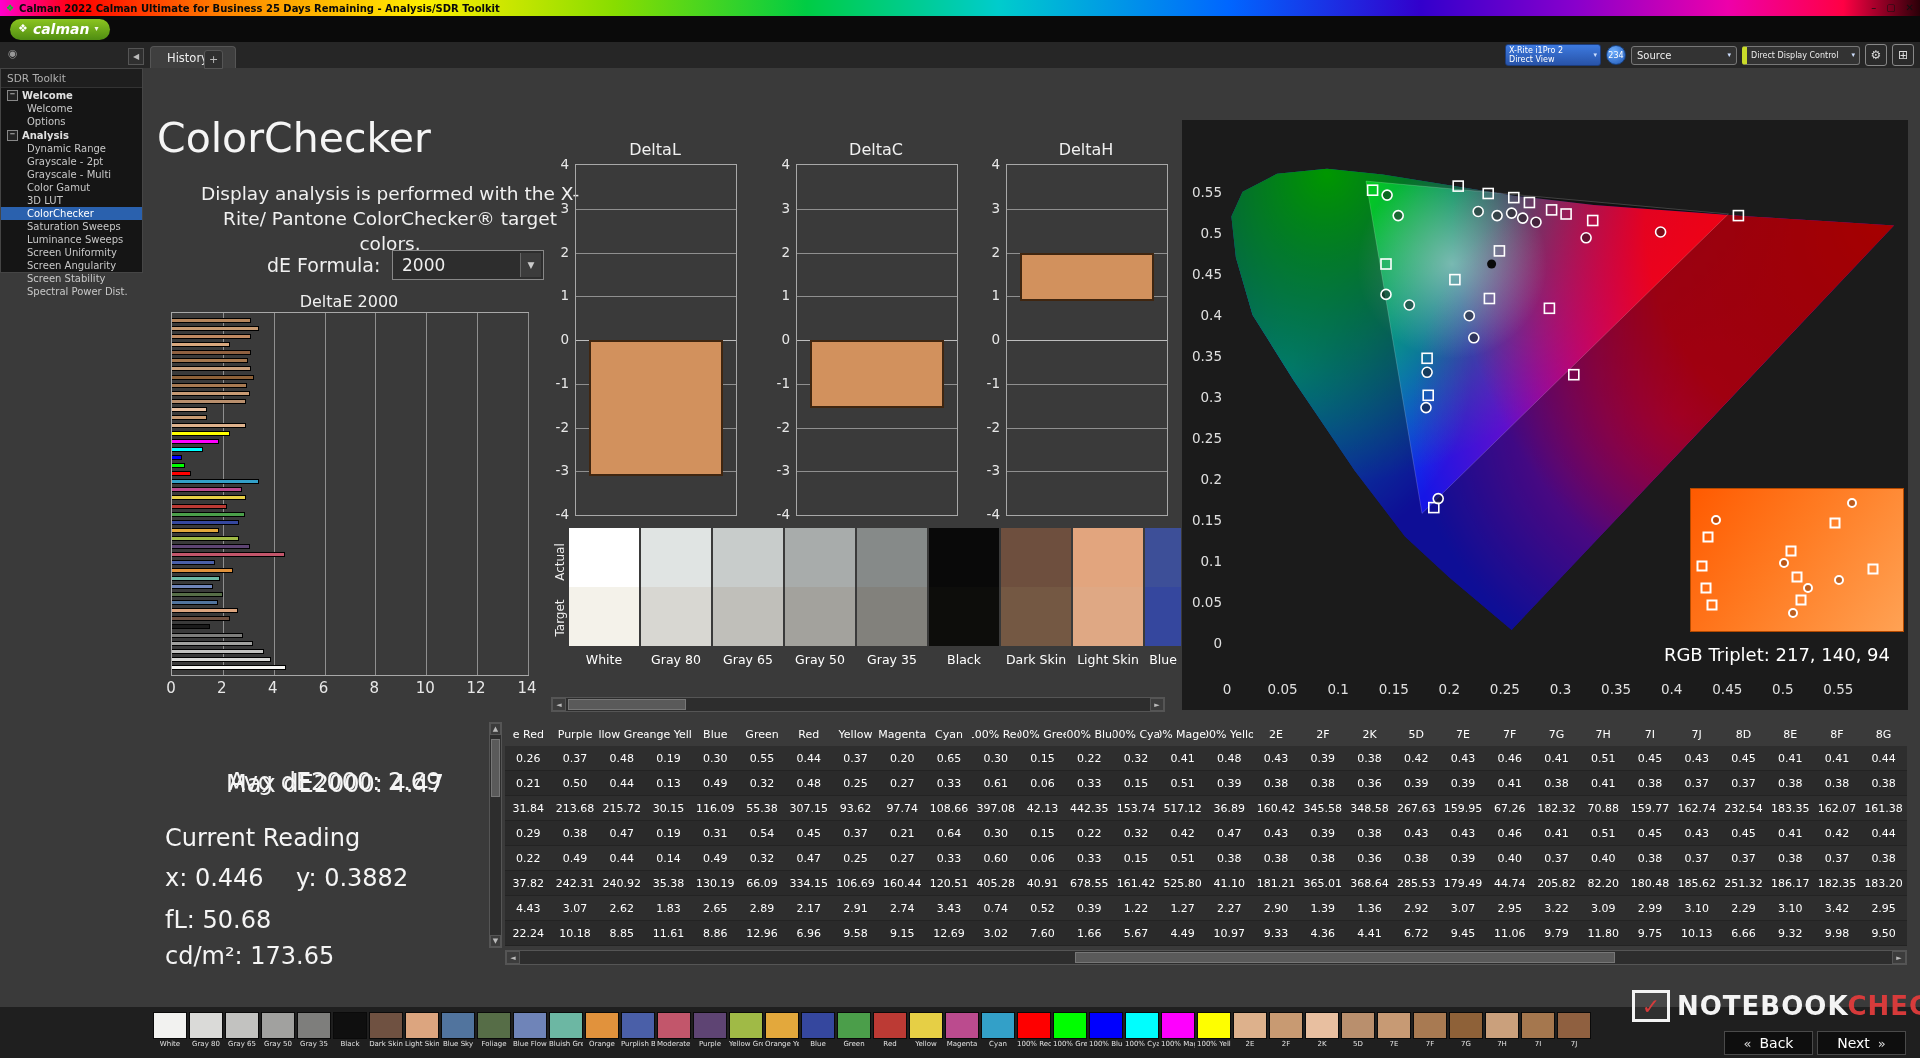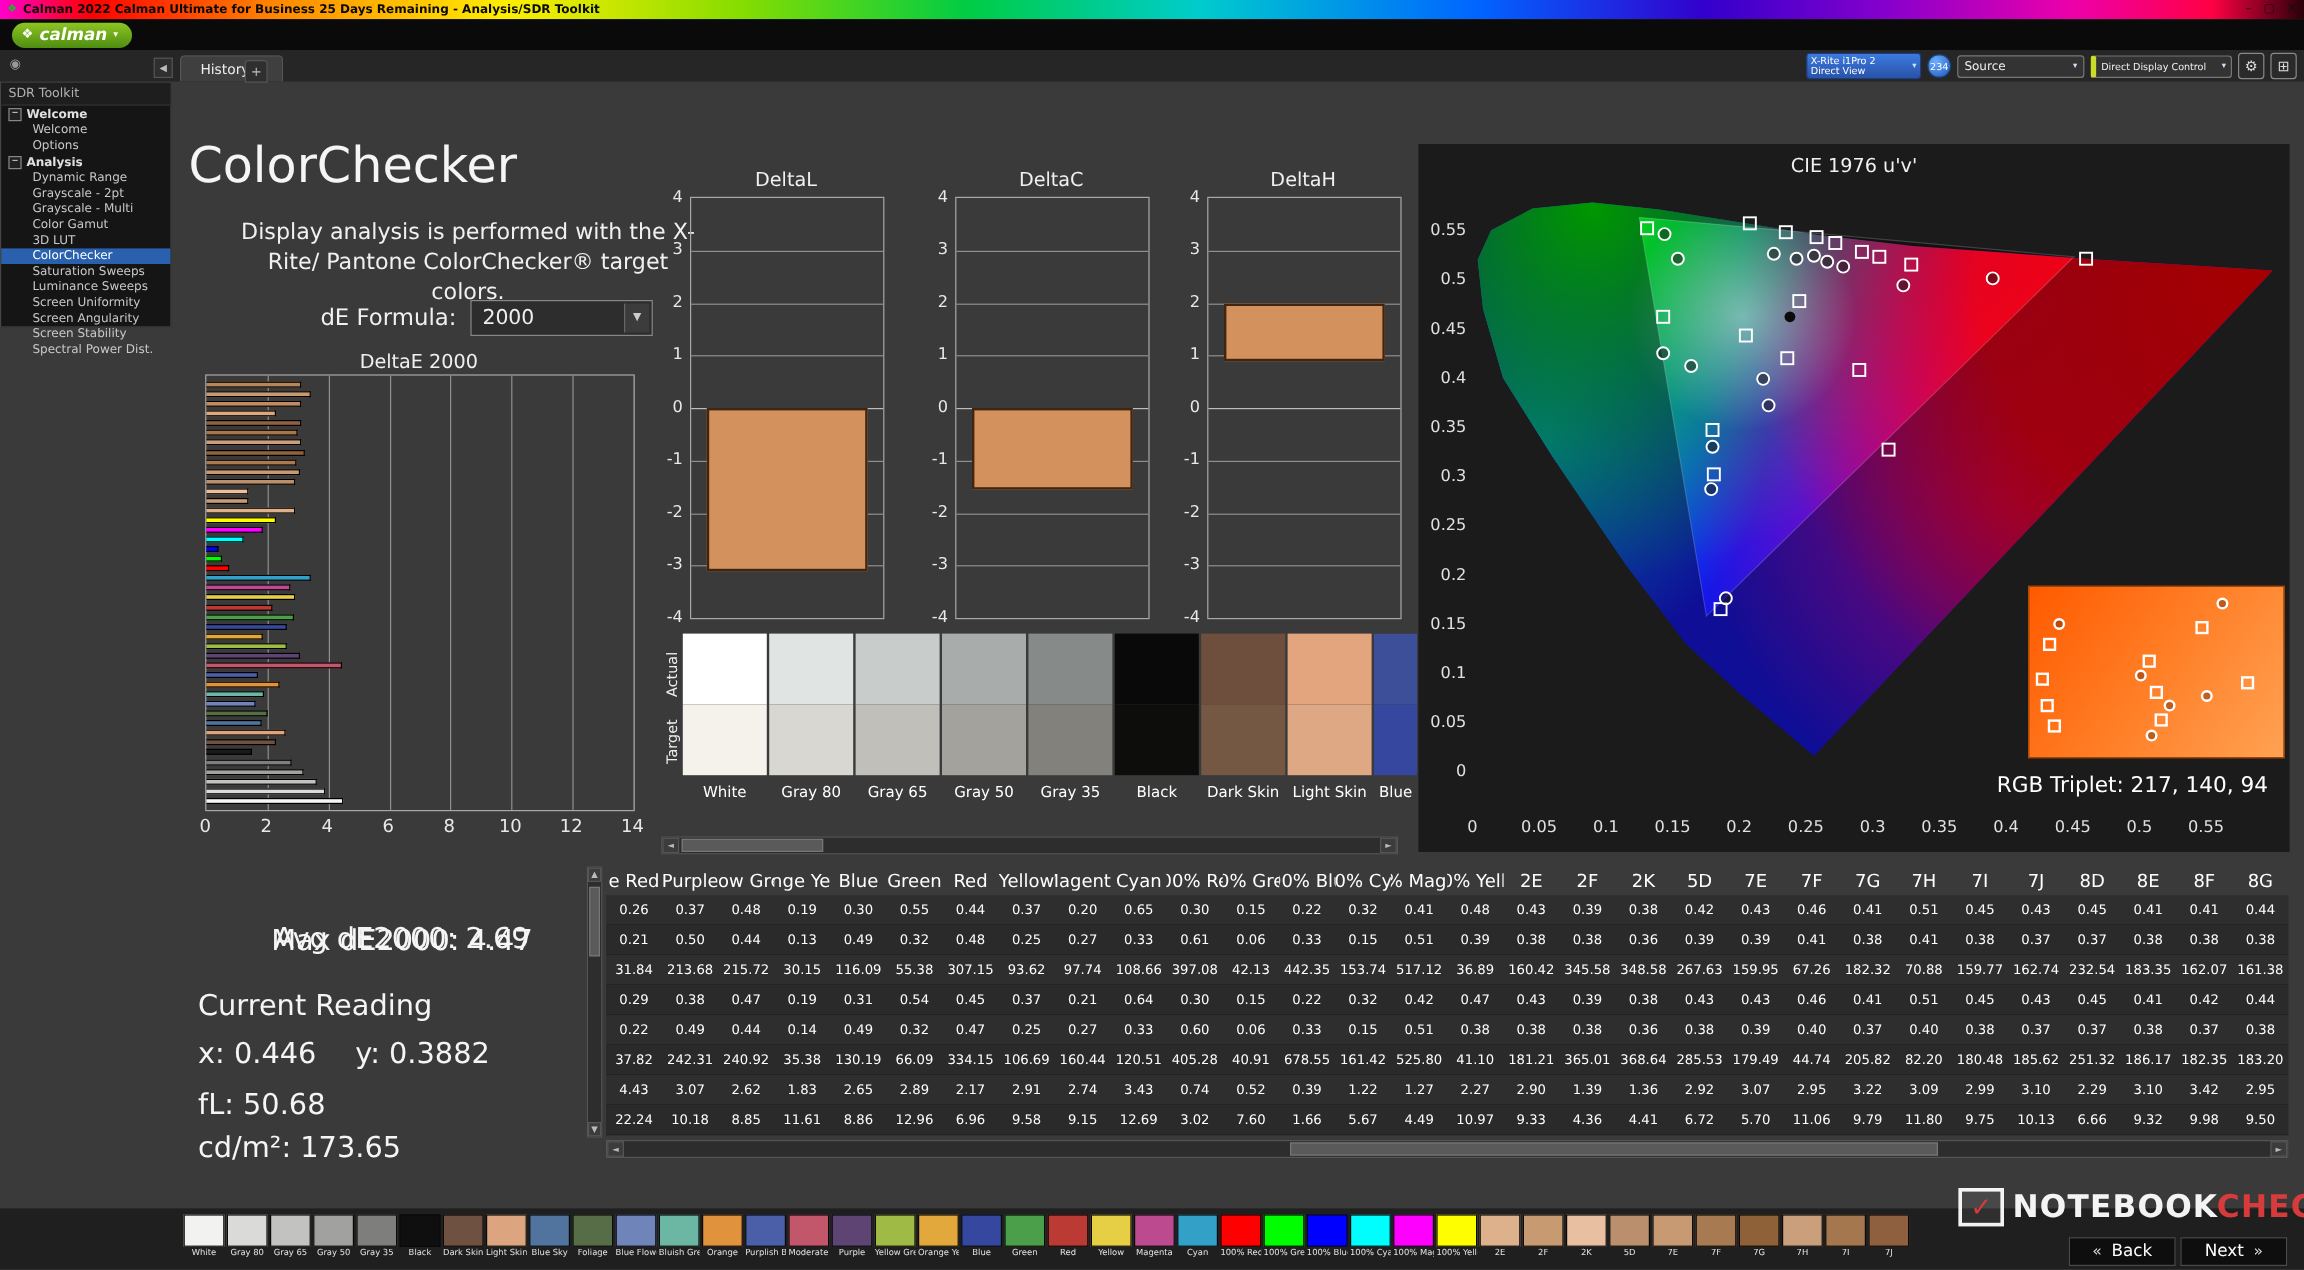--- a/index.html
+++ b/index.html
@@ -97,21 +97,21 @@
   #cie-ylabels span{position:absolute;left:4px;width:36px;text-align:right;font-size:13.5px;color:#e0e0e0;transform:translateY(-50%);}
   #cie-xlabels span{position:absolute;width:34px;text-align:center;font-size:13.5px;color:#e0e0e0;top:561px;}
   .cie-inset{position:absolute;left:508px;top:368px;width:212px;height:142px;border:1px solid #b54a00;
     background:linear-gradient(125deg,#ff5a00 0%,#ff7b22 45%,#ffa254 100%);z-index:3;}
   .ins-sq{position:absolute;width:11px;height:11px;border:2px solid #fff;transform:translate(-50%,-50%);box-sizing:border-box;}
   .ins-ci{position:absolute;width:10px;height:10px;border:2px solid #fff;border-radius:50%;background:rgba(60,20,0,.35);transform:translate(-50%,-50%);box-sizing:border-box;}
   .rgb-text{position:absolute;right:18px;top:524px;font-size:18px;color:#fff;z-index:4;}
   
   .data-table{position:absolute;left:505px;top:722px;width:1402px;}
   .thead,.trow{display:grid;grid-template-columns:repeat(30,1fr);}
-  .th{height:24px;font-size:15px;color:#fff;display:flex;align-items:center;justify-content:center;white-space:nowrap;overflow:hidden;}
+  .th{height:24px;font-size:11px;color:#fff;display:flex;align-items:center;justify-content:center;white-space:nowrap;overflow:hidden;}
   .trow{background:#2e2e2e;border-bottom:1px solid #232323;}
   .trow.alt{background:#2a2a2a;}
   .td{height:24px;font-size:11px;color:#fff;display:flex;align-items:center;justify-content:center;white-space:nowrap;overflow:hidden;}
   .vscroll{position:absolute;left:489px;top:722px;width:13px;height:226px;background:#2d2d2d;border:1px solid #555;box-sizing:border-box;display:flex;flex-direction:column;}
   .vscroll .scroll-arrow{width:auto;height:12px;}
   .vscroll .scroll-track{flex:1;position:relative;}
   .vscroll .scroll-thumb{left:1px;right:1px;top:4px;height:58px;bottom:auto;}
   .table-hscroll{position:absolute;left:505px;top:950px;width:1402px;height:15px;background:#2d2d2d;border:1px solid #555;box-sizing:border-box;display:flex;}
   
   .bottom-strip{position:absolute;left:0;top:1007px;width:1920px;height:51px;background:#1f1f1f;}
@@ -439,21 +439,20 @@
 </div>
 <div class="hscroll">
   <div class="scroll-arrow">◄</div>
   <div class="scroll-track">
     <div class="scroll-thumb" style="left:2px;width:118px;"></div>
   </div>
   <div class="scroll-arrow">►</div>
 </div>
 
 <div class="cie">
-  <div class="cie-title">CIE 1976 u'v'</div>
   <div id="cie-ylabels">
       <span style="top: 71.8px;">0.55</span>
       <span style="top: 112.8px;">0.5</span>
       <span style="top: 153.8px;">0.45</span>
       <span style="top: 194.9px;">0.4</span>
       <span style="top: 235.9px;">0.35</span>
       <span style="top: 276.9px;">0.3</span>
       <span style="top: 317.9px;">0.25</span>
       <span style="top: 358.9px;">0.2</span>
       <span style="top: 399.9px;">0.15</span>
@@ -842,21 +841,21 @@
         <div class="td">3.02</div>
         <div class="td">7.60</div>
         <div class="td">1.66</div>
         <div class="td">5.67</div>
         <div class="td">4.49</div>
         <div class="td">10.97</div>
         <div class="td">9.33</div>
         <div class="td">4.36</div>
         <div class="td">4.41</div>
         <div class="td">6.72</div>
-        <div class="td">5.70</div>
+        <div class="td">9.45</div>
         <div class="td">11.06</div>
         <div class="td">9.79</div>
         <div class="td">11.80</div>
         <div class="td">9.75</div>
         <div class="td">10.13</div>
         <div class="td">6.66</div>
         <div class="td">9.32</div>
         <div class="td">9.98</div>
         <div class="td">9.50</div>
       </div>

